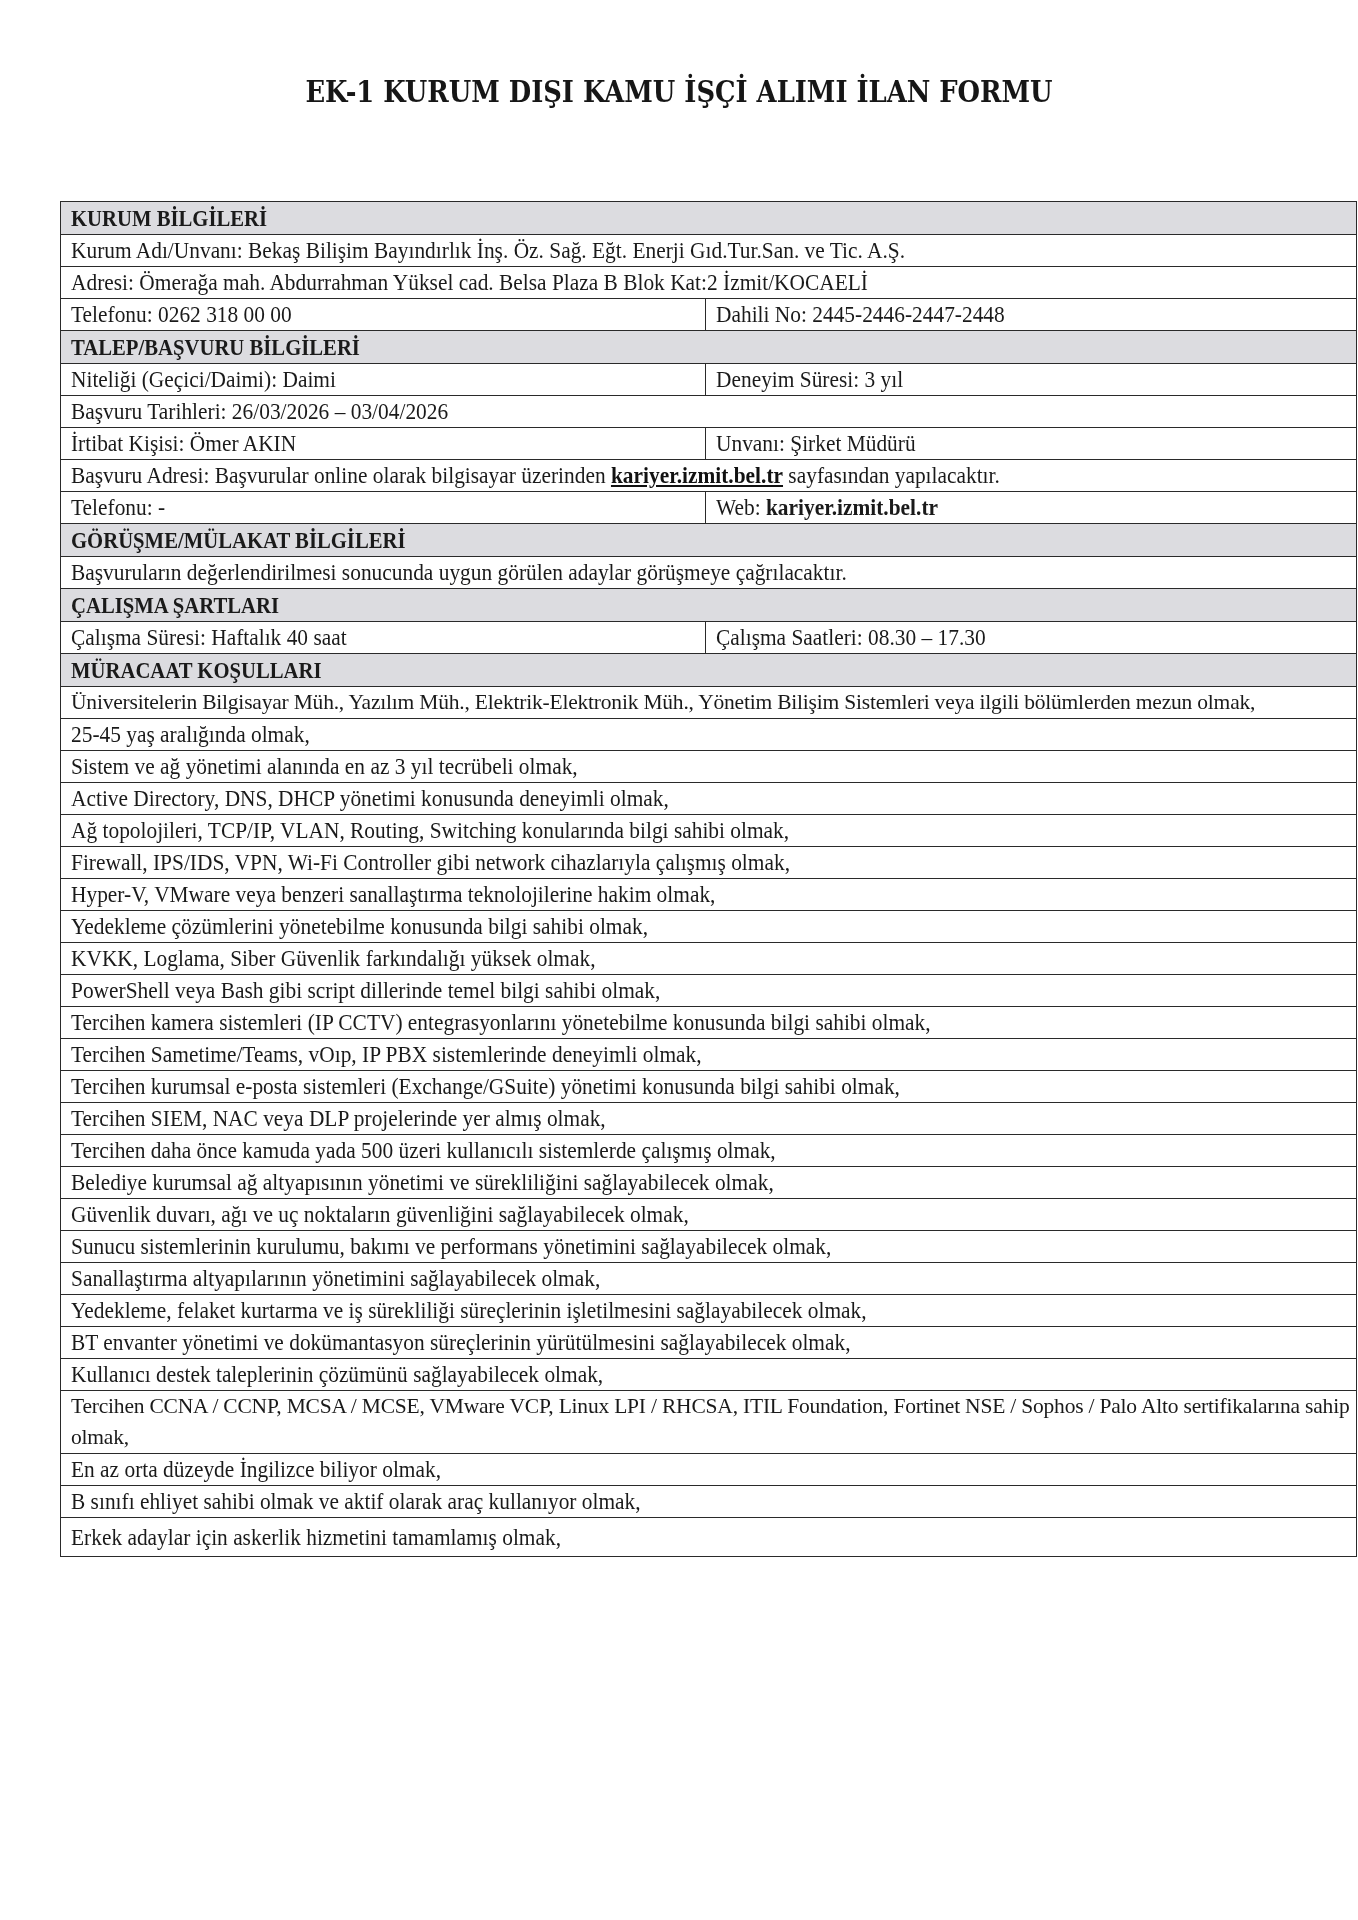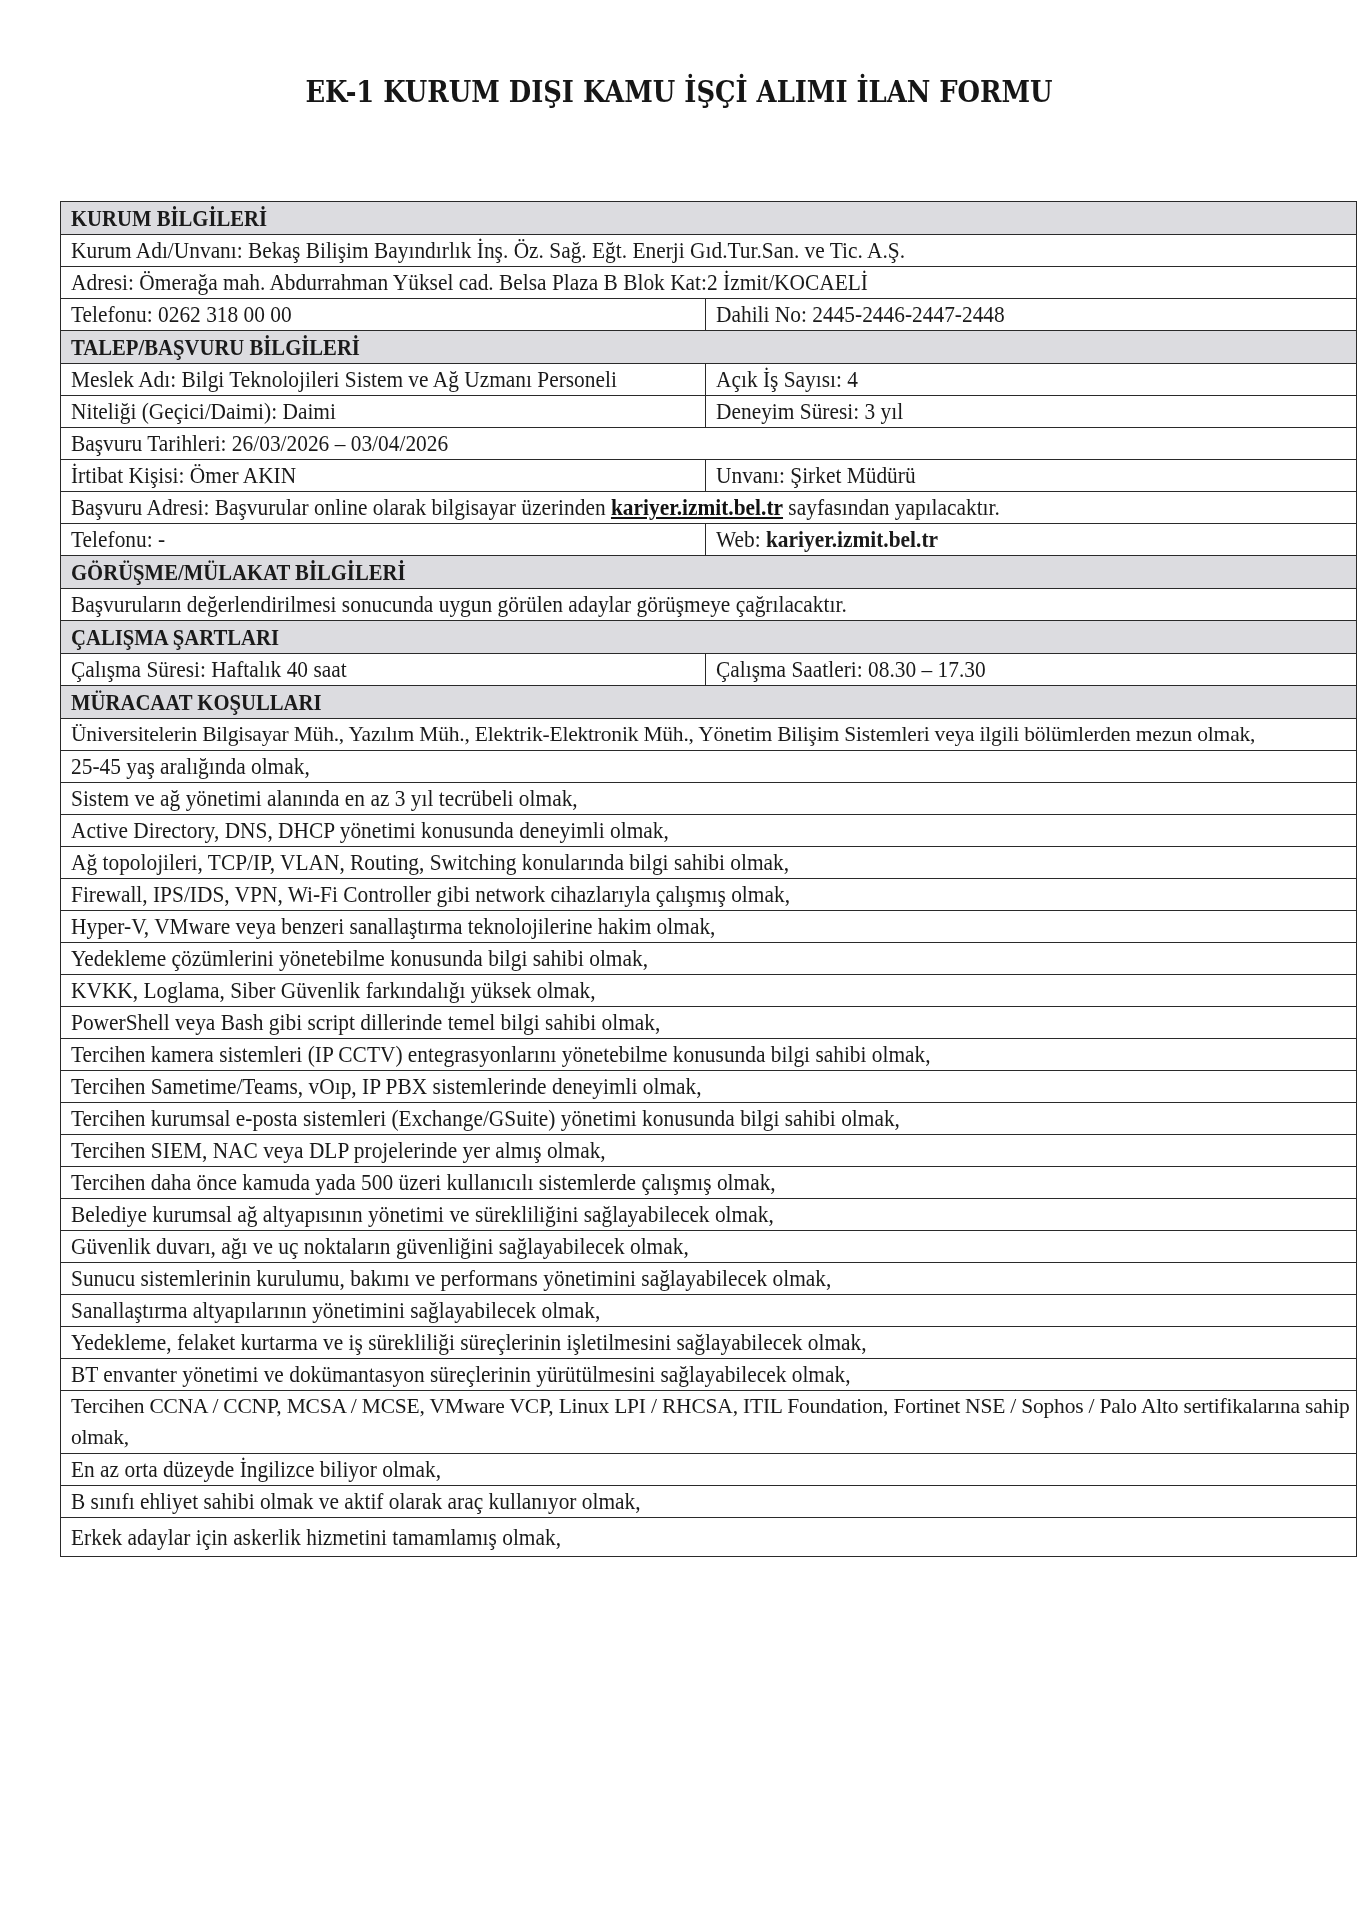--- a/index.html
+++ b/index.html
@@ -107,24 +107,20 @@
     </tr>
     <tr>
       <td><span class="txt">Telefonu: 0262 318 00 00</span></td>
       <td><span class="txt">Dahili No: 2445-2446-2447-2448</span></td>
     </tr>
 
     <tr class="section">
       <td colspan="2"><span class="txt">TALEP/BAŞVURU BİLGİLERİ</span></td>
     </tr>
     <tr>
-      <td><span class="txt">Meslek Adı: Bilgi Teknolojileri Sistem ve Ağ Uzmanı Personeli</span></td>
-      <td><span class="txt">Açık İş Sayısı: 4</span></td>
-    </tr>
-    <tr>
       <td><span class="txt">Niteliği (Geçici/Daimi): Daimi</span></td>
       <td><span class="txt">Deneyim Süresi: 3 yıl</span></td>
     </tr>
     <tr>
       <td colspan="2"><span class="txt">Başvuru Tarihleri: 26/03/2026 – 03/04/2026</span></td>
     </tr>
     <tr>
       <td><span class="txt">İrtibat Kişisi: Ömer AKIN</span></td>
       <td><span class="txt">Unvanı: Şirket Müdürü</span></td>
     </tr>
@@ -213,20 +209,23 @@
     <tr>
         <td colspan="2"><span class="txt">Sanallaştırma altyapılarının yönetimini sağlayabilecek olmak,</span></td>
       </tr>
     <tr>
         <td colspan="2"><span class="txt">Yedekleme, felaket kurtarma ve iş sürekliliği süreçlerinin işletilmesini sağlayabilecek olmak,</span></td>
       </tr>
     <tr>
         <td colspan="2"><span class="txt">BT envanter yönetimi ve dokümantasyon süreçlerinin yürütülmesini sağlayabilecek olmak,</span></td>
       </tr>
     <tr>
+        <td colspan="2"><span class="txt">Kullanıcı destek taleplerinin çözümünü sağlayabilecek olmak,</span></td>
+      </tr>
+    <tr>
         <td colspan="2" class="wrap">
           <span class="txt">Tercihen CCNA / CCNP, MCSA / MCSE, VMware VCP, Linux LPI / RHCSA, ITIL Foundation, Fortinet NSE / Sophos / Palo Alto sertifikalarına sahip olmak,</span>
         </td>
       </tr>
     <tr>
         <td colspan="2"><span class="txt">En az orta düzeyde İngilizce biliyor olmak,</span></td>
       </tr>
     <tr>
         <td colspan="2"><span class="txt">B sınıfı ehliyet sahibi olmak ve aktif olarak araç kullanıyor olmak,</span></td>
       </tr>

